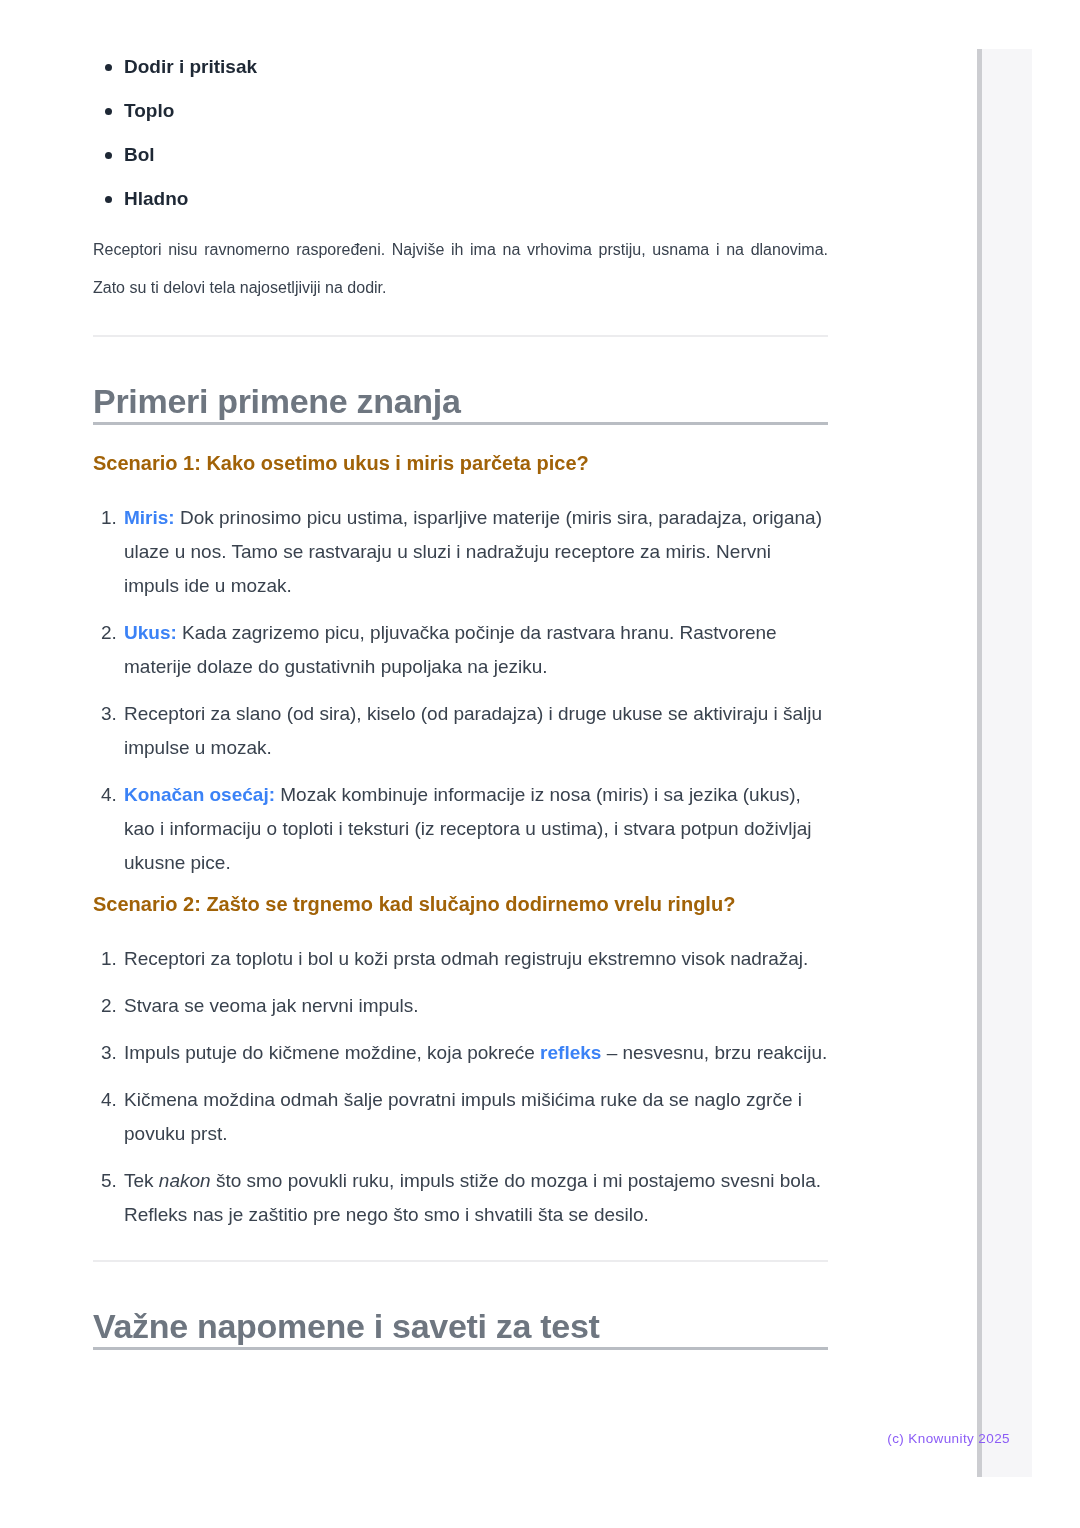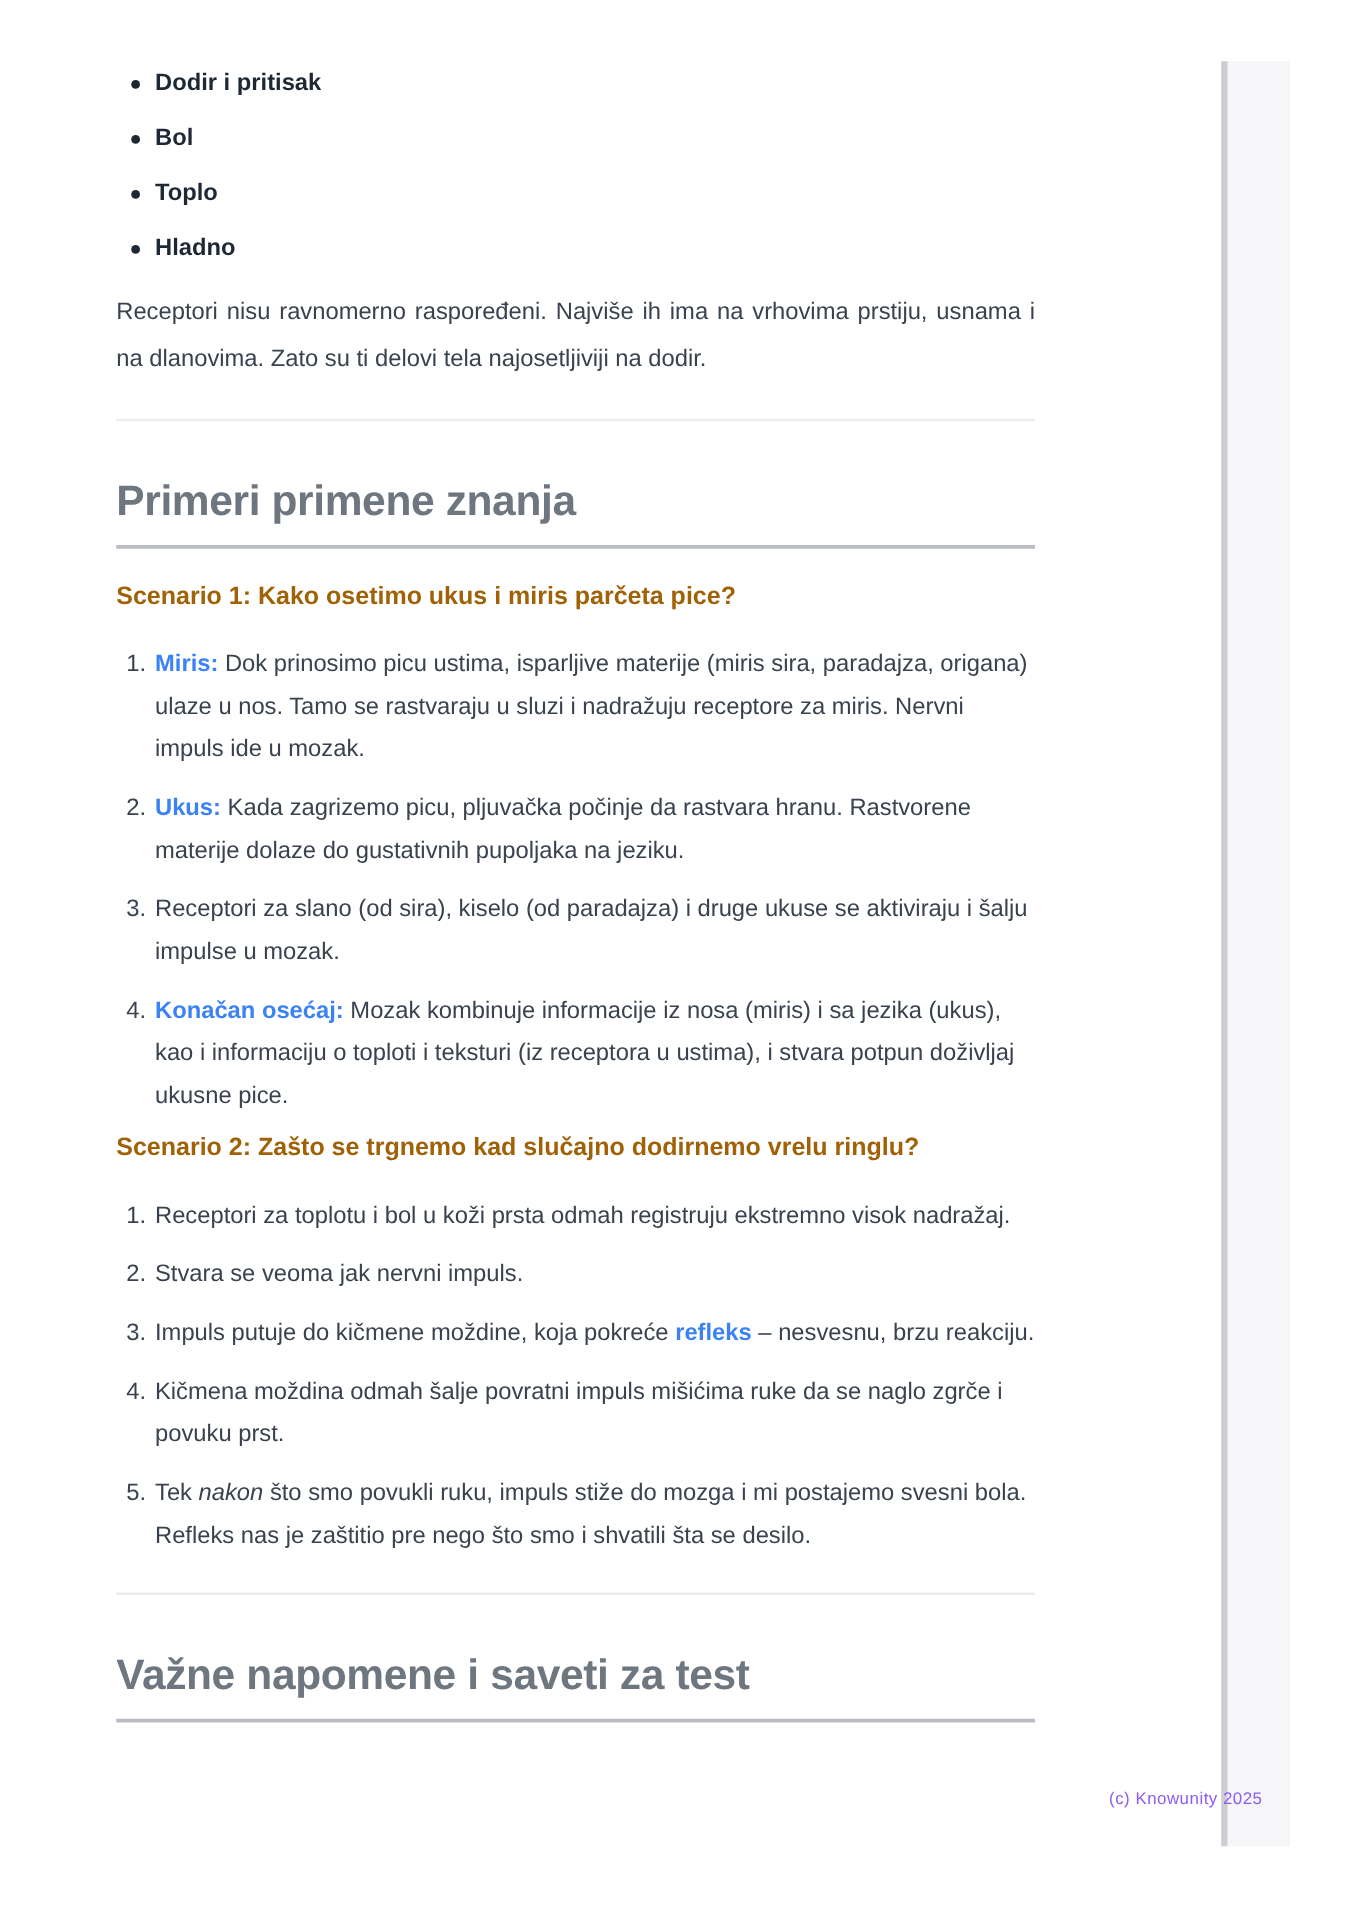--- a/index.html
+++ b/index.html
@@ -37,42 +37,41 @@
     top: 9px;
     width: 7px;
     height: 7px;
     border-radius: 50%;
     background: #1e2835;
   }
 
   
   p.intro {
     margin-top: 6px;
-    font-size: 19px;
+    font-size: 16px;
     line-height: 38px;
     text-align: justify;
     color: #39424e;
   }
 
   
   .hr-light {
     border: none;
     border-top: 2px solid #ececee;
     margin-top: 28px;
   }
 
   
   h2.section {
     margin-top: 44px;
     font-size: 34px;
     line-height: 41px;
     font-weight: bold;
     color: #6e7680;
     letter-spacing: -0.3px;
-    padding-bottom: 14px;
     border-bottom: 3px solid #b9bdc3;
   }
   h2.section.second { margin-top: 44px; }
 
   
   h3.scenario {
     font-size: 20px;
     line-height: 28px;
     font-weight: bold;
     color: #a16207;
@@ -130,22 +129,22 @@
     z-index: 2;
   }
 </style>
 </head>
 <body>
 
 <main class="content">
 
   <ul class="senses">
     <li><span class="dot"></span><span>Dodir i pritisak</span></li>
+    <li><span class="dot"></span><span>Toplo</span></li>
     <li><span class="dot"></span><span>Bol</span></li>
-    <li><span class="dot"></span><span>Toplo</span></li>
     <li><span class="dot"></span><span>Hladno</span></li>
   </ul>
 
   <p class="intro">Receptori nisu ravnomerno raspoređeni. Najviše ih ima na vrhovima prstiju, usnama i na dlanovima. Zato su ti delovi tela najosetljiviji na dodir.</p>
 
   <hr class="hr-light">
 
   <h2 class="section">Primeri primene znanja</h2>
 
   <h3 class="scenario s1">Scenario 1: Kako osetimo ukus i miris parčeta pice?</h3>

